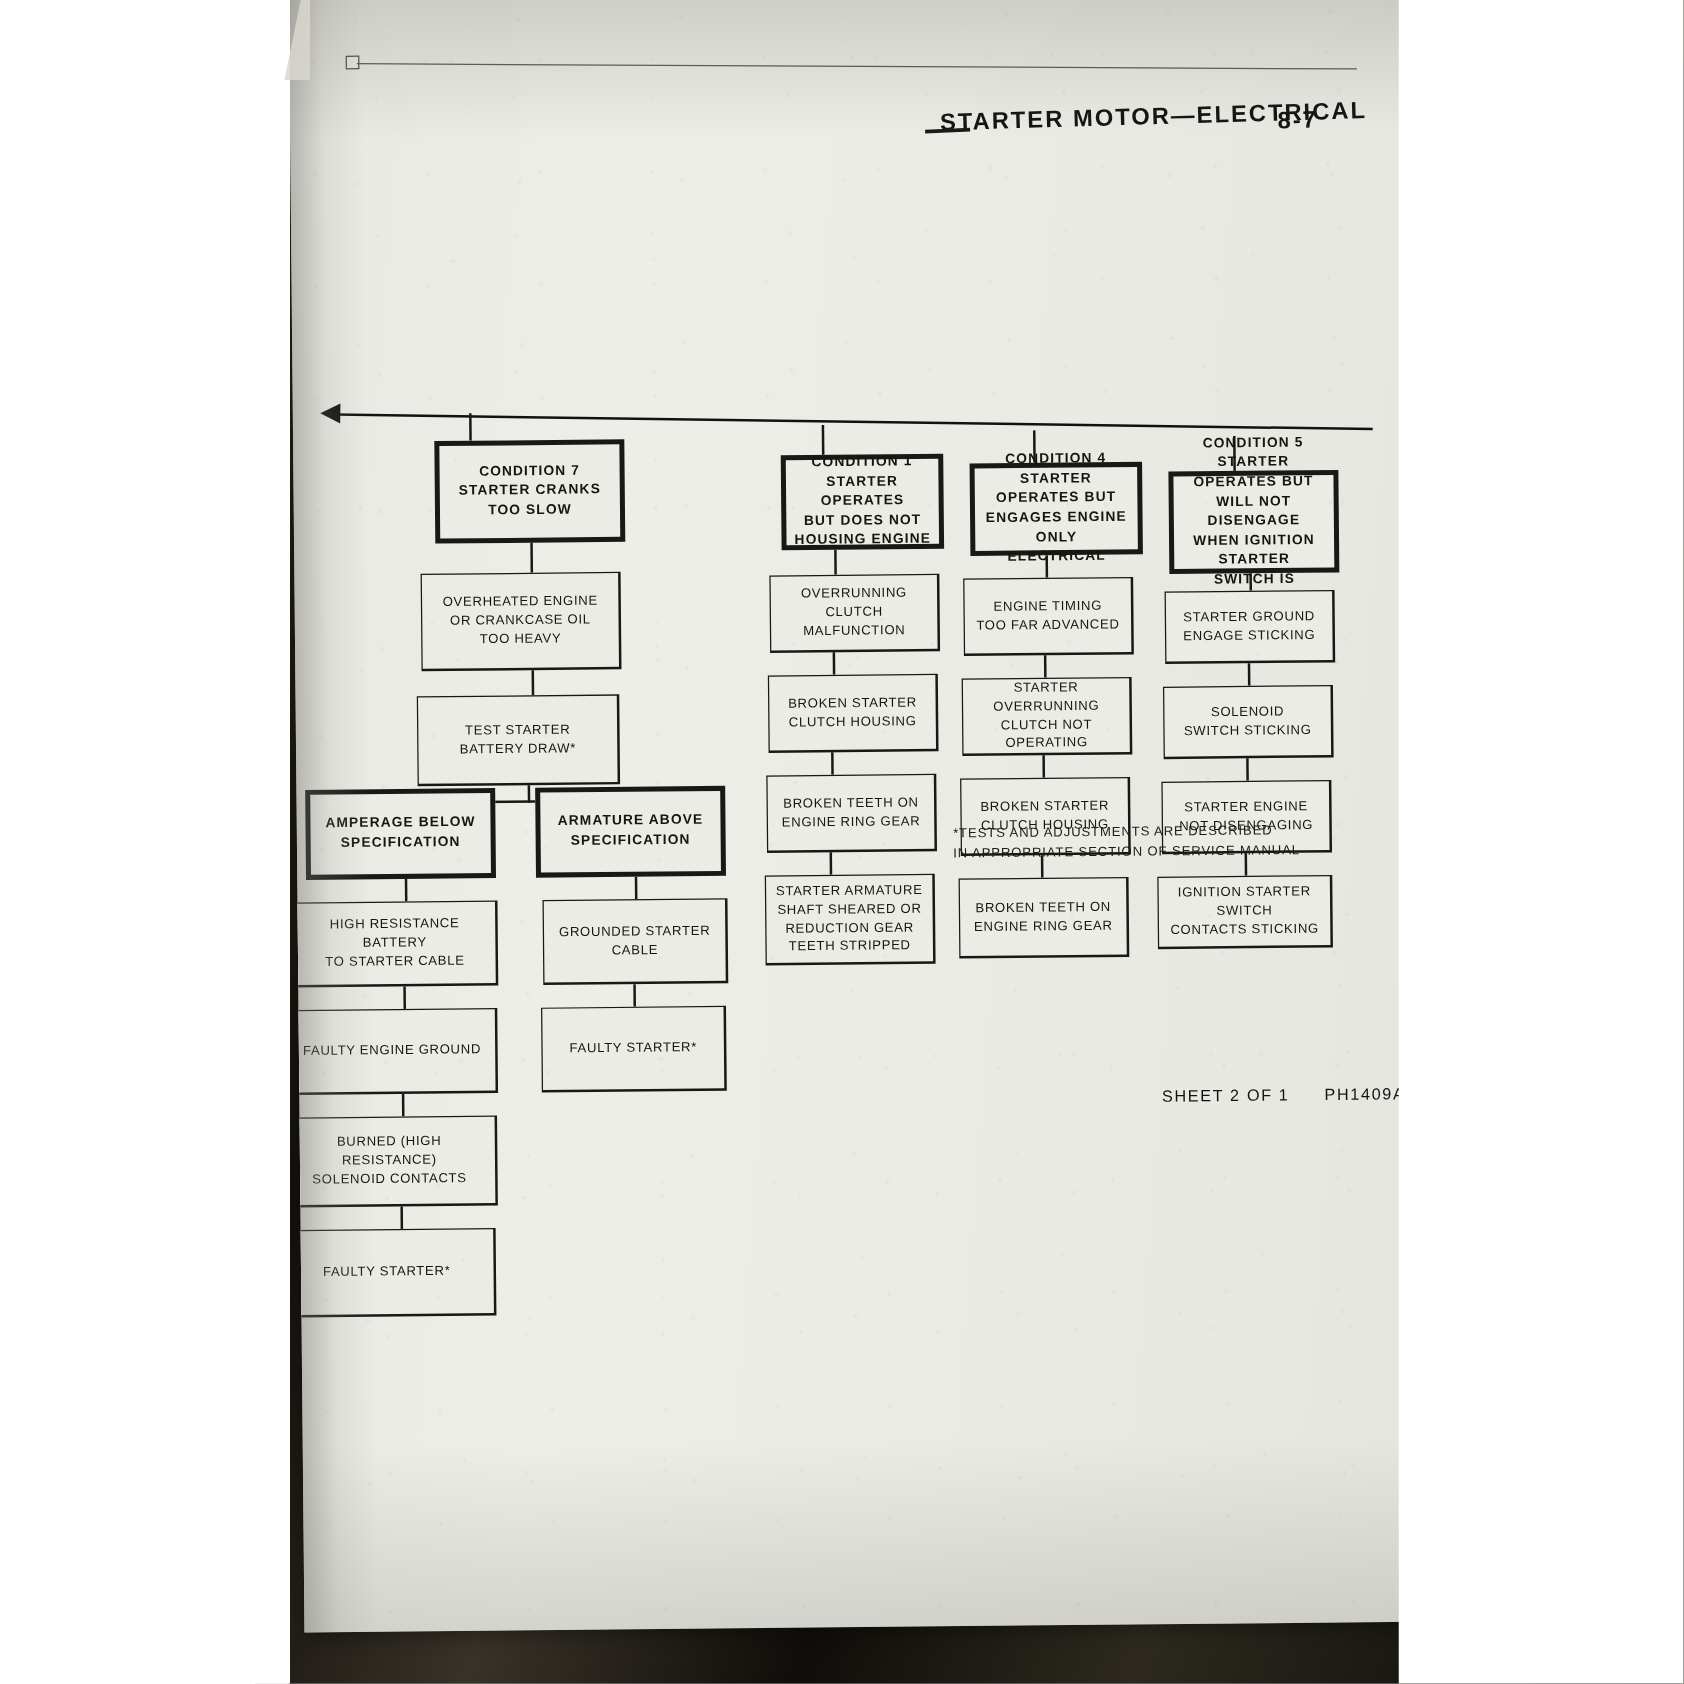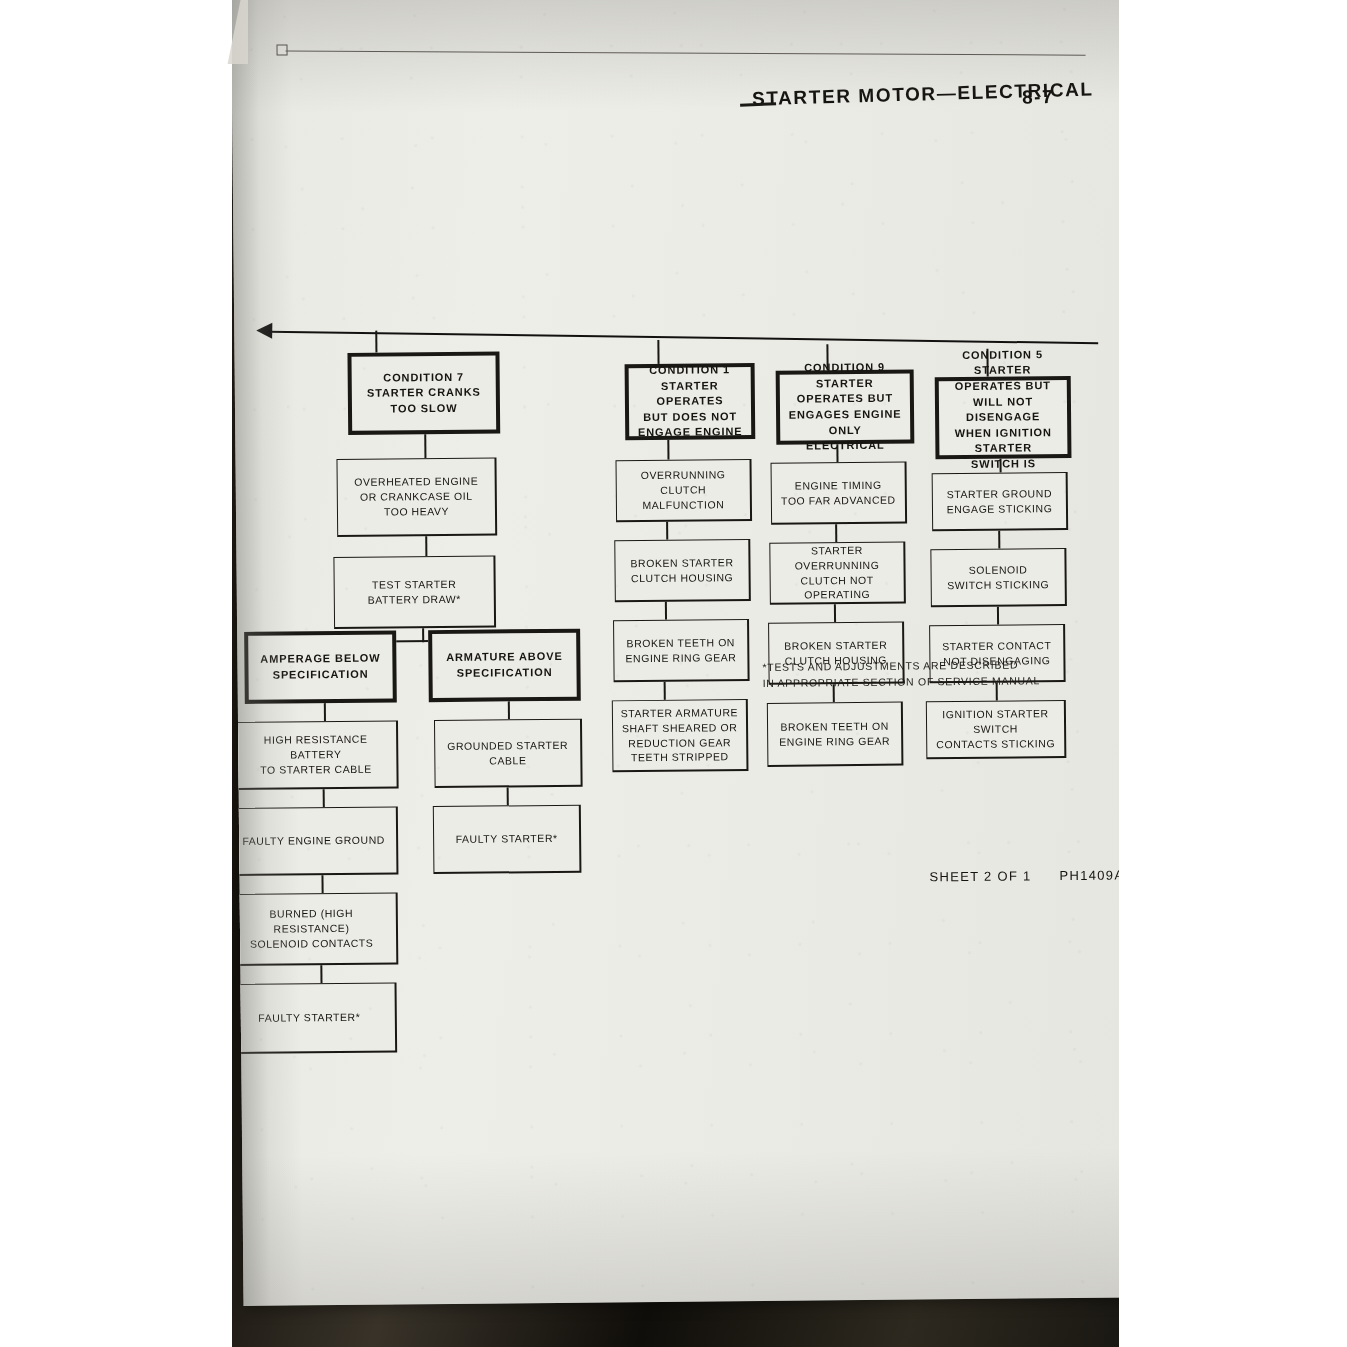--- a/index.html
+++ b/index.html
@@ -251,21 +251,21 @@
           <div>
             <span>FAULTY STARTER*</span>
           </div>
         </div>
         <div class="vline" style="left: 423px; top: 350px; height: 24px;"></div>
         <div class="bx head" style="left: 390px; top: 374px; width: 130px; height: 76px;">
           <div>
             <span>CONDITION 1</span>
             <span>STARTER OPERATES</span>
             <span>BUT DOES NOT</span>
-            <span>ENGAGE ENGINE</span>
+            <span>HOUSING ENGINE</span>
           </div>
         </div>
         <div class="vline" style="left: 432px; top: 450px; height: 20px;"></div>
         <div class="bx" style="left: 380px; top: 470px; width: 136px; height: 62px;">
           <div>
             <span>OVERRUNNING</span>
             <span>CLUTCH MALFUNCTION</span>
           </div>
         </div>
         <div class="vline" style="left: 430px; top: 532px; height: 18px;"></div>
@@ -287,21 +287,21 @@
           <div>
             <span>STARTER ARMATURE</span>
             <span>SHAFT SHEARED OR</span>
             <span>REDUCTION GEAR</span>
             <span>TEETH STRIPPED</span>
           </div>
         </div>
         <div class="vline" style="left: 592px; top: 356px; height: 26px;"></div>
         <div class="bx head" style="left: 541px; top: 382px; width: 138px; height: 74px;">
           <div>
-            <span>CONDITION 9</span>
+            <span>CONDITION 4</span>
             <span>STARTER OPERATES BUT</span>
             <span>ENGAGES ENGINE ONLY</span>
             <span>ELECTRICAL</span>
           </div>
         </div>
         <div class="vline" style="left: 601px; top: 456px; height: 18px;"></div>
         <div class="bx" style="left: 535px; top: 474px; width: 136px; height: 62px;">
           <div>
             <span>ENGINE TIMING</span>
             <span>TOO FAR ADVANCED</span>
@@ -348,21 +348,21 @@
         <div class="vline" style="left: 762px; top: 544px; height: 18px;"></div>
         <div class="bx" style="left: 694px; top: 562px; width: 136px; height: 58px;">
           <div>
             <span>SOLENOID</span>
             <span>SWITCH STICKING</span>
           </div>
         </div>
         <div class="vline" style="left: 760px; top: 620px; height: 18px;"></div>
         <div class="bx" style="left: 692px; top: 638px; width: 136px; height: 58px;">
           <div>
-            <span>STARTER CONTACT</span>
+            <span>STARTER ENGINE</span>
             <span>NOT DISENGAGING</span>
           </div>
         </div>
         <div class="vline" style="left: 758px; top: 696px; height: 18px;"></div>
         <div class="bx" style="left: 688px; top: 714px; width: 140px; height: 58px;">
           <div>
             <span>IGNITION STARTER SWITCH</span>
             <span>CONTACTS STICKING</span>
           </div>
         </div>

